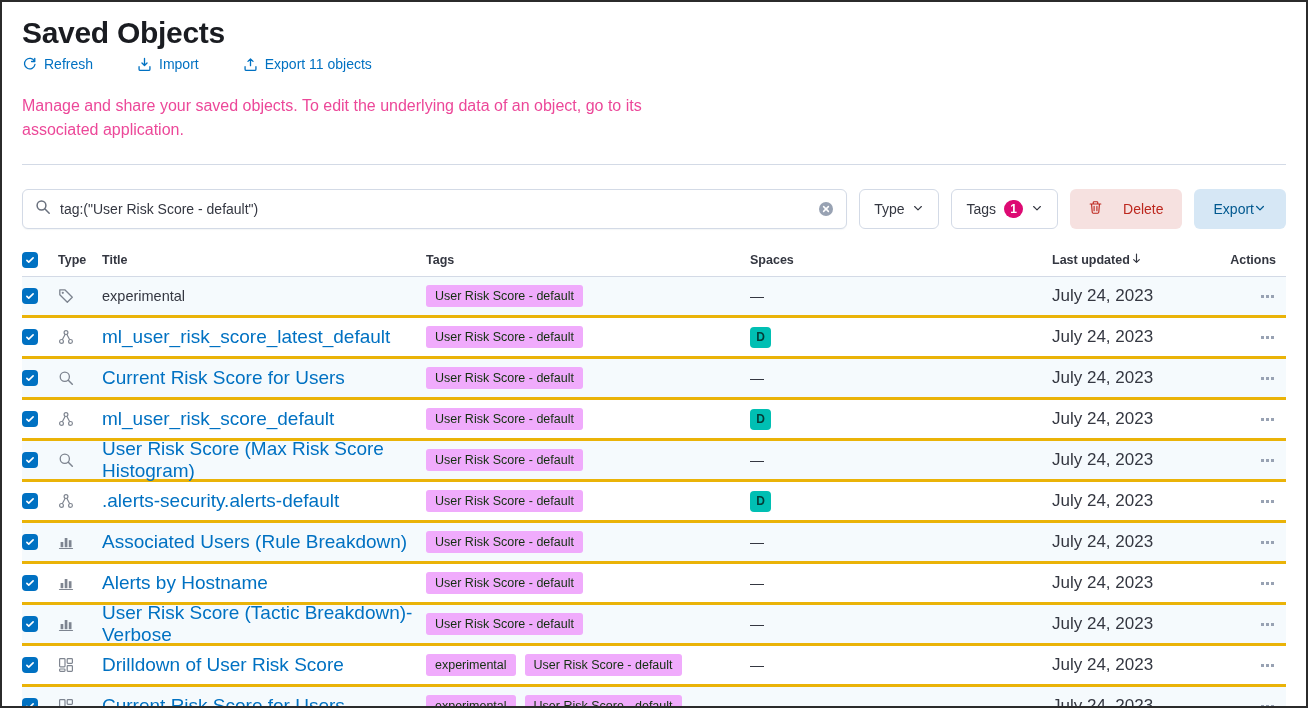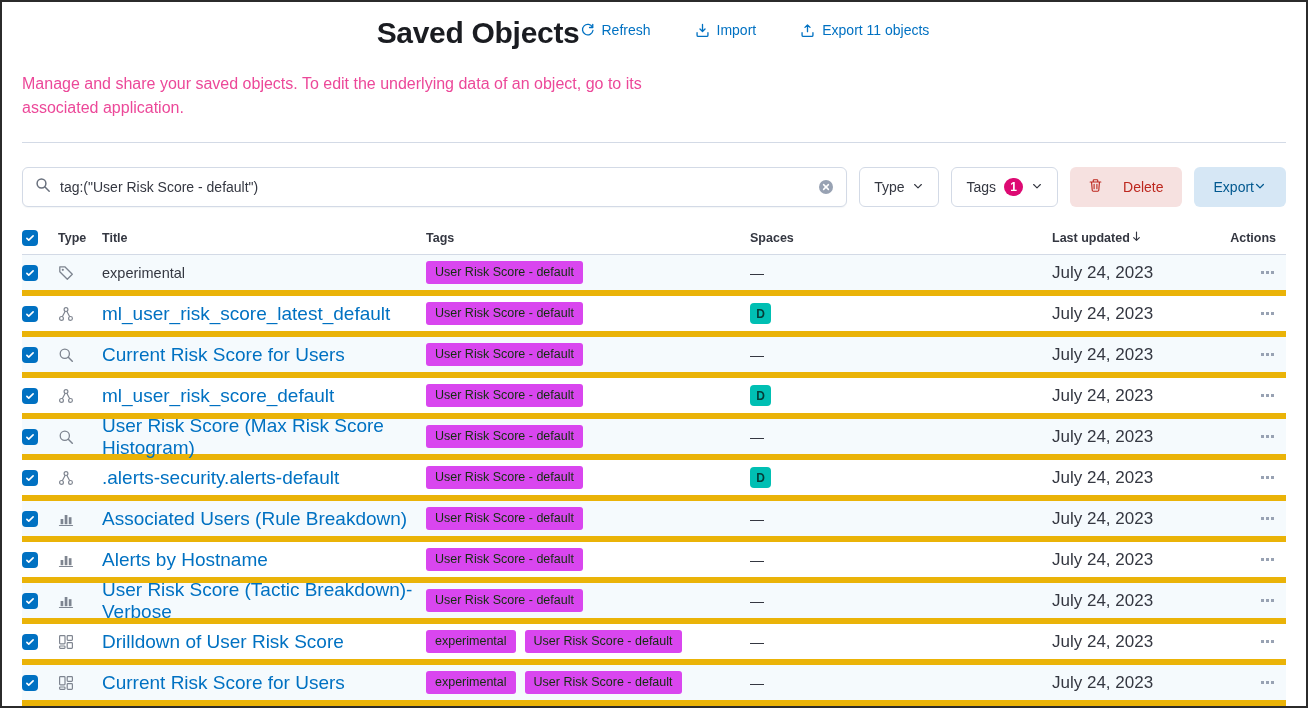--- a/index.html
+++ b/index.html
@@ -2,21 +2,21 @@
 <html><head>
 <meta charset="utf-8">
 <style>
   * { box-sizing: border-box; margin: 0; padding: 0; }
   html,body { background:#fff; }
   body { font-family: "Liberation Sans", sans-serif; color:#343741; }
   .wrapper { width:1308px; height:708px; border:2px solid #2b2b2b; background:#fff; overflow:hidden; }
   .content { padding:12px 20px 0 20px; }
 
   
-  .page-header { display:flex; justify-content:center; align-items:flex-start; padding-top:2px; }
+  .page-header { display:flex; justify-content:flex-start; align-items:flex-start; padding-top:2px;flex-direction:column; }
   .page-title { font-size:30px; font-weight:700; color:#1a1c21; letter-spacing:-0.3px; }
   .header-links { display:flex; gap:44px; margin-top:6px; margin-right:2px; }
   .header-link { color:#0071c2; font-size:14px; display:flex; align-items:center; gap:7px; cursor:pointer; white-space:nowrap; }
   .header-link svg { display:block; }
 
   .subtitle { margin-top:22px; font-size:16px; line-height:24px; max-width:655px; color:#ec4899; }
   .divider { border:none; border-top:1px solid #d3dae6; margin-top:22px; }
 
   
   .toolbar { display:flex; gap:12px; margin-top:24px; align-items:center; }
@@ -30,28 +30,28 @@
                  padding:0 6px; text-align:center; font-weight:600; }
   .delete-btn { height:40px; border:none; border-radius:6px; background:#f6e1e0; color:#bd271e; font-size:14px; font-weight:500;
                 display:flex; align-items:center; gap:20px; padding:0 18px; cursor:pointer; white-space:nowrap; }
   .export-btn { height:40px; border:none; border-radius:6px; background:#d6e7f5; color:#00588f; font-size:14px; font-weight:500;
                 display:flex; align-items:center; padding:0 20px; cursor:pointer; white-space:nowrap; }
 
   
   .table { margin-top:14px; }
   .trow { display:grid; grid-template-columns:36px 44px 324px 324px 302px 175px 1fr; align-items:center; }
   .thead { height:34px; font-size:12.5px; font-weight:700; color:#343741; border-bottom:1px solid #d3dae6; }
-  .trow.data { height:41px; border-bottom:6px solid #eab308; }
+  .trow.data { height:41px; border-bottom:3px solid #eab308; }
   .trow.data:nth-child(odd) { background:#f5fafd; }
   .cell { display:flex; align-items:center; overflow:hidden; }
   .cb { width:16px; height:16px; background:#0071c2; border-radius:4px; display:flex; align-items:center; justify-content:center; cursor:pointer; flex:0 0 auto; }
   .ticon { display:flex; opacity:0.85; }
   .title-cell .link { color:#0071c2; font-size:19px; cursor:pointer; }
   .title-cell .plain { color:#343741; font-size:14.5px; }
-  .tag-badge { display:inline-flex; background:#d946ef; color:#12300f; font-size:12.5px; line-height:1; padding:5px 9px;
+  .tag-badge { display:inline-flex; background:#f0abfc; color:#12300f; font-size:12.5px; line-height:1; padding:5px 9px;
                border-radius:3px; margin-right:9px; white-space:nowrap; cursor:pointer; }
   .space-badge { width:21px; height:21px; border-radius:4px; background:#00bfb3; color:#043c37; display:flex; align-items:center;
                  justify-content:center; font-size:12px; font-weight:700; }
   .dash { font-size:14px; color:#343741; }
   .updated-cell { font-size:17px; color:#343741; }
   .actions-head, .actions-cell { justify-content:flex-end; padding-right:10px; }
   .dots { display:flex; gap:2px; cursor:pointer; padding:4px 2px; }
   .dots i { width:3px; height:3px; background:#98a2b3; display:block; }
   .sort-wrap { display:flex; align-items:center; cursor:pointer; }
 </style>

